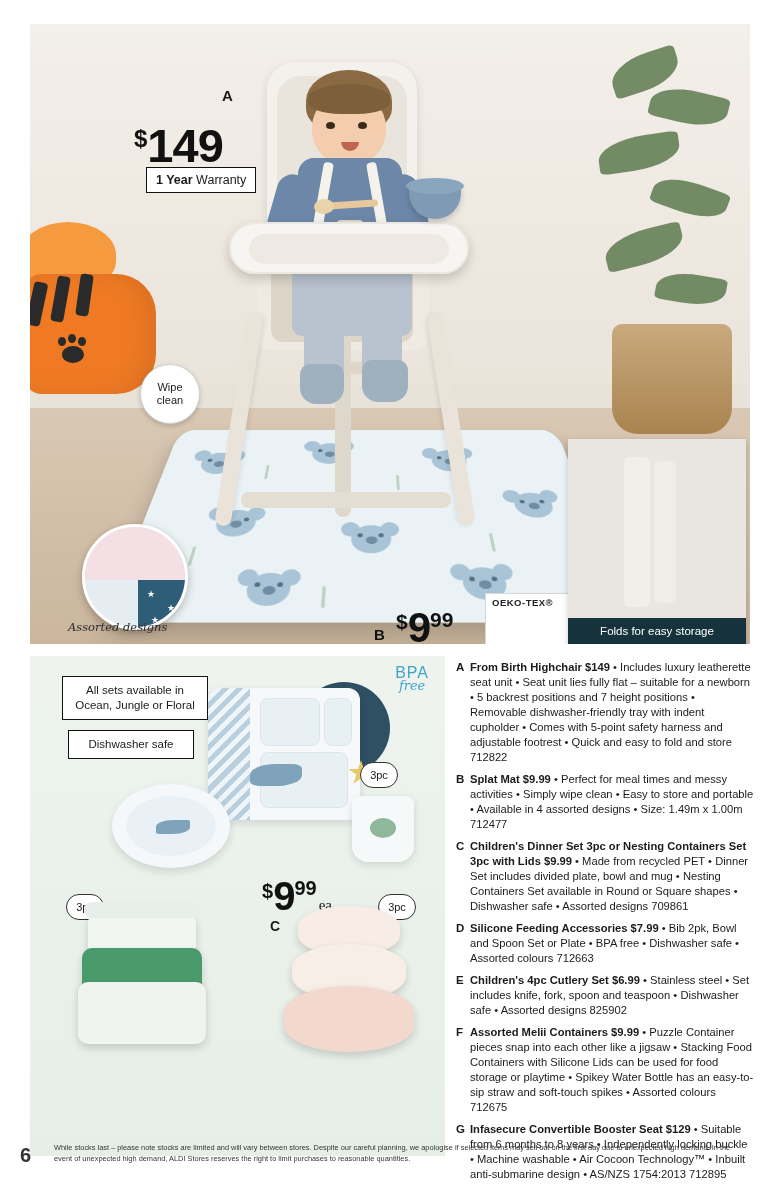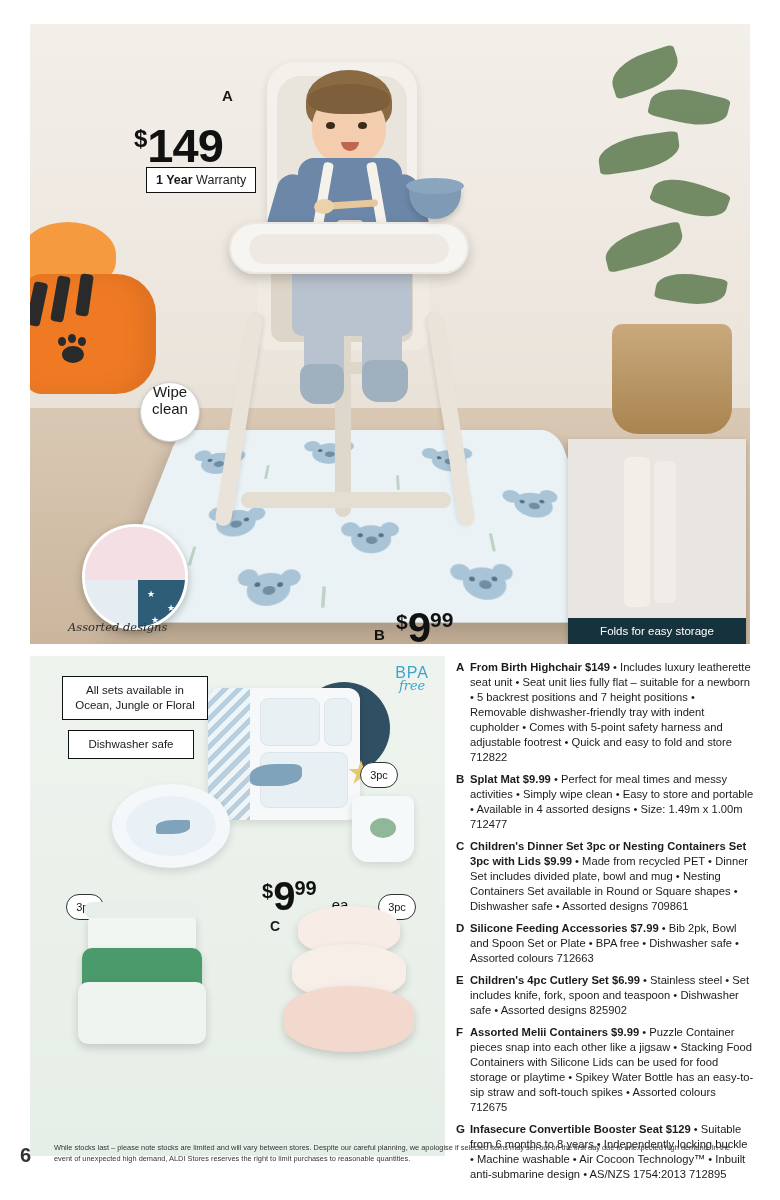--- a/index.html
+++ b/index.html
@@ -125,23 +125,23 @@
   .priceA { position:absolute; left:104px; top:94px; font-weight:bold; color:#111; }
   .priceA .dollar { font-size:24px; vertical-align:top; position:relative; top:7px;}
   .priceA .amt { font-size:47px; letter-spacing:-1px;}
   .letterA { position:absolute; left:192px; top:63px; font-size:15px; font-weight:bold;}
   .warranty {
     position:absolute; left:116px; top:143px; background:#fff; border:1.6px solid #111;
     padding:5px 9px; font-size:12.5px; white-space:nowrap;
   }
   .warranty b { font-weight:bold; }
   .wipeclean {
-    position:absolute; left:110px; top:358px; width:60px; height:60px; border-radius:50%;
-    background:#fff; border:1.5px solid #cfcfcf; display:flex; justify-content:center;
-    text-align:center; font-size:15px; line-height:1.15; box-shadow:0 2px 5px rgba(0,0,0,.18);
+    position:absolute; left:110px; top:340px; width:60px; height:60px; border-radius:50%;
+    background:#fff; border:1.5px solid #cfcfcf; display:flex; align-items:center; justify-content:center;
+    text-align:center; font-size:11px; line-height:1.15; box-shadow:0 2px 5px rgba(0,0,0,.18);
   }
   .priceB { position:absolute; left:366px; top:580px; font-weight:bold; color:#111;}
   .priceB .letter { position:absolute; left:-22px; top:22px; font-size:15px; font-weight:bold;}
   .priceB .dollar { font-size:21px; vertical-align:top; position:relative; top:6px;}
   .priceB .amt { font-size:42px; letter-spacing:-1px;}
   .priceB .cents { font-size:21px; vertical-align:top; position:relative; top:4px;}
 
   
   .oeko {
     position:absolute; left:455px; top:569px; width:148px; height:58px; background:#fff;
@@ -184,21 +184,21 @@
   .cup { position:absolute; left:322px; top:140px; width:62px; height:66px; background:#f6f9fa; border-radius:8px 8px 16px 16px; box-shadow:0 3px 8px rgba(0,0,0,.12);}
   .cup .turtle { position:absolute; left:18px; top:22px; width:26px; height:20px; background:#8fb79a; border-radius:50%;}
   .darkplate { position:absolute; left:268px; top:26px; width:92px; height:92px; border-radius:50%; background:#2f4f63;}
   .darkplate .jelly { position:absolute; left:30px; top:24px; width:26px; height:30px; background:#cfe0ea; border-radius:50% 50% 30% 30%;}
   .starfish { position:absolute; left:318px; top:104px; width:26px; height:26px; background:#e7c86a; clip-path:polygon(50% 0%,61% 35%,98% 35%,68% 57%,79% 91%,50% 70%,21% 91%,32% 57%,2% 35%,39% 35%);}
 
   .priceC { position:absolute; left:232px; top:218px; font-weight:bold; color:#111;}
   .priceC .dollar { font-size:20px; vertical-align:top; position:relative; top:6px;}
   .priceC .amt { font-size:40px; letter-spacing:-1px;}
   .priceC .cents { font-size:20px; vertical-align:top; position:relative; top:3px;}
-  .priceC .ea { font-size:15px; font-weight:normal; margin-left:15px;}
+  .priceC .ea { font-size:15px; font-weight:normal; margin-left:2px;font-family:Liberation Serif, serif;}
   .letterC { position:absolute; left:240px; top:262px; font-size:14px; font-weight:bold;}
 
   .pill3 { position:absolute; width:38px; height:26px; border-radius:14px; background:#fff; border:1.3px solid #333;
     font-size:11px; display:flex; align-items:center; justify-content:center; }
 
   
   .cont { position:absolute; border-radius:10px; box-shadow:0 4px 9px rgba(0,0,0,.16);}
   .sq1 { left:48px; top:326px; width:128px; height:62px; background:#f0f4f1;}
   .sq2 { left:52px; top:292px; width:120px; height:50px; background:#4b9a6b;}
   .sq3 { left:58px; top:256px; width:108px; height:46px; background:#f2f6f3;}
@@ -391,20 +391,25 @@
       <div class="star" style="left:62px;top:62px;">★</div>
       <div class="star" style="left:82px;top:76px;">★</div>
       <div class="star" style="left:66px;top:88px;">★</div>
     </div>
     <div class="assortedLabel">Assorted designs</div>
 
     <div class="priceB">
       <span class="letter">B</span><span class="dollar">$</span><span class="amt">9</span><span class="cents">99</span>
     </div>
 
+    <div class="oeko">
+      <div class="circle"></div>
+      <div class="t1">OEKO-TEX®</div>
+
+    </div>
 
     <div class="thumb t3">
       <div class="minichair" style="left:56px;top:18px;width:26px;height:150px;"></div>
       <div class="minichair" style="left:86px;top:22px;width:22px;height:142px;opacity:.75;"></div>
       <div class="cap">
         <div>Folds for easy storage</div>
       </div>
     </div>
   </div>
 

